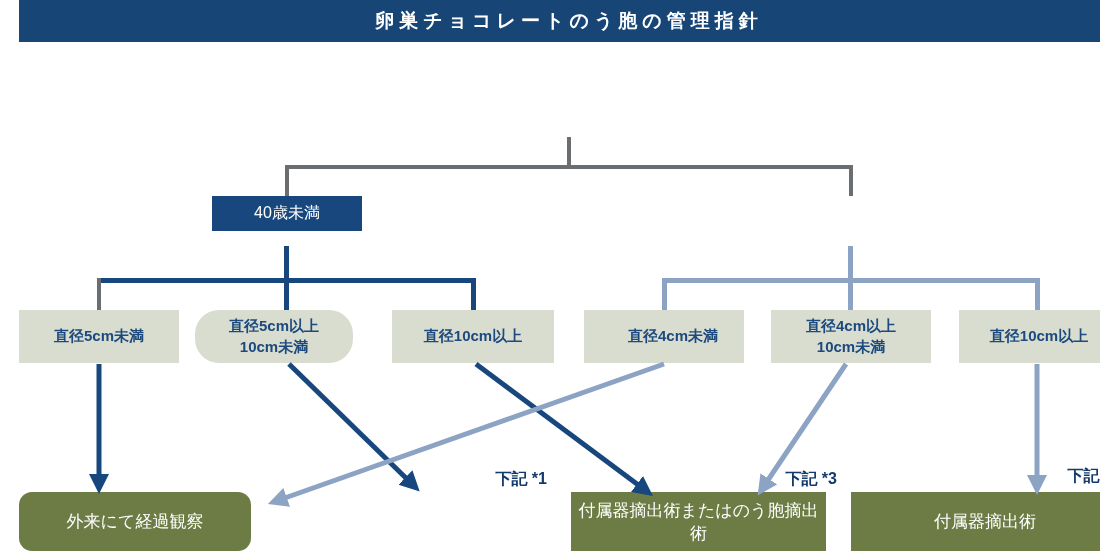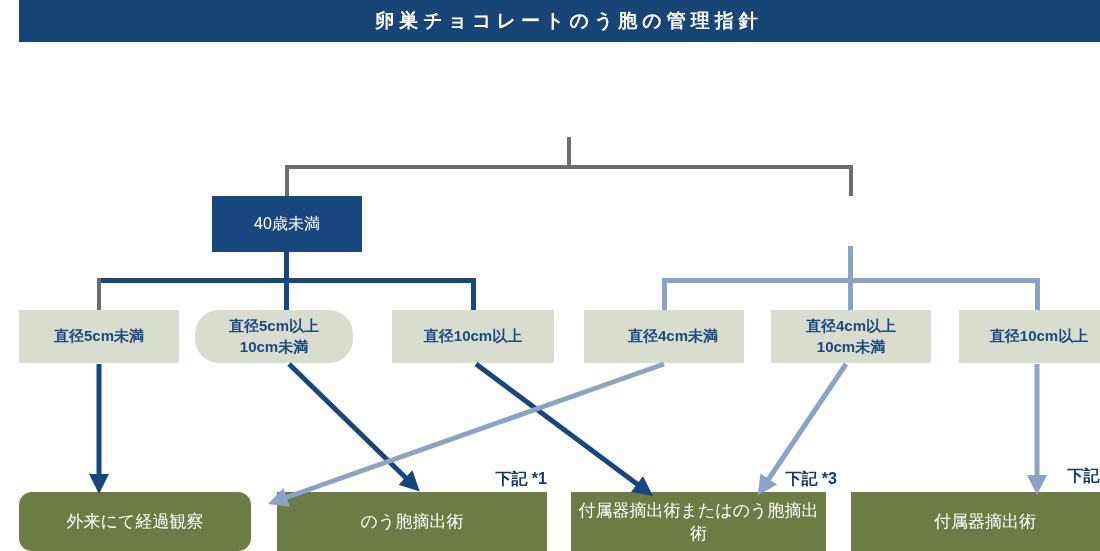--- a/index.html
+++ b/index.html
@@ -11,21 +11,21 @@
     position:absolute;left:0;top:0;width:1100px;height:42px;
     background:var(--header-bg,#164576);color:#fff;
     display:flex;align-items:center;justify-content:center;
     font-weight:bold;font-size:19px;letter-spacing:5px;
   }
   .node{
     position:absolute;display:flex;align-items:center;justify-content:center;
     text-align:center;box-sizing:border-box;
   }
   .root{left:360px;top:85px;width:380px;height:52px;background:var(--root-gray,#6a6e71);color:#fff;font-size:17px;}
-  .age{width:150px;height:56px;top:196px;color:#fff;font-size:16px;}
+  .age{width:150px;height:35px;top:196px;color:#fff;font-size:16px;}
   .age.u40{left:193px;background:var(--navy,#17477d);}
   .age.o40{left:757px;background:var(--light-blue,#8ca3c4);}
   .crit{
     top:310px;height:53px;background:var(--criteria-bg,#d9ddd0);
     color:var(--criteria-text,#1c4a7e);font-weight:bold;font-size:15px;
     line-height:1.35;white-space:pre-line;
   }
   .c1{left:0;width:160px;} .c2{left:176px;width:158px;border-radius:24px;} .c3{left:373px;width:162px;}
   .c4{left:565px;width:160px;padding-left:18px;} .c5{left:752px;width:160px;} .c6{left:940px;width:160px;}
   .out{top:492px;height:59px;background:var(--outcome-green,#6d7c45);color:#fff;font-size:17px;}
@@ -74,21 +74,20 @@
   <div class="node crit c1">直径5cm未満</div>
   <div class="node crit c2">直径5cm以上
 10cm未満</div>
   <div class="node crit c3">直径10cm以上</div>
   <div class="node crit c4">直径4cm未満</div>
   <div class="node crit c5">直径4cm以上
 10cm未満</div>
   <div class="node crit c6">直径10cm以上</div>
 
   <div class="node out g1">外来にて経過観察</div>
-  <div class="node out g2">のう胞摘出術</div>
   <div class="node out g3">付属器摘出術またはのう胞摘出術</div>
   <div class="node out g4">付属器摘出術</div>
 
   <div class="note" style="left:378px;top:469px;">下記 *1</div>
   <div class="note" style="left:668px;top:469px;">下記 *3</div>
   <div class="note" style="left:950px;top:466px;">下記 *2</div>
 
   <svg class="arrows" viewBox="0 0 1100 551" xmlns="http://www.w3.org/2000/svg">
     <defs>
       <marker id="mh-navy" markerWidth="5" markerHeight="5" refX="1" refY="2" orient="auto">

